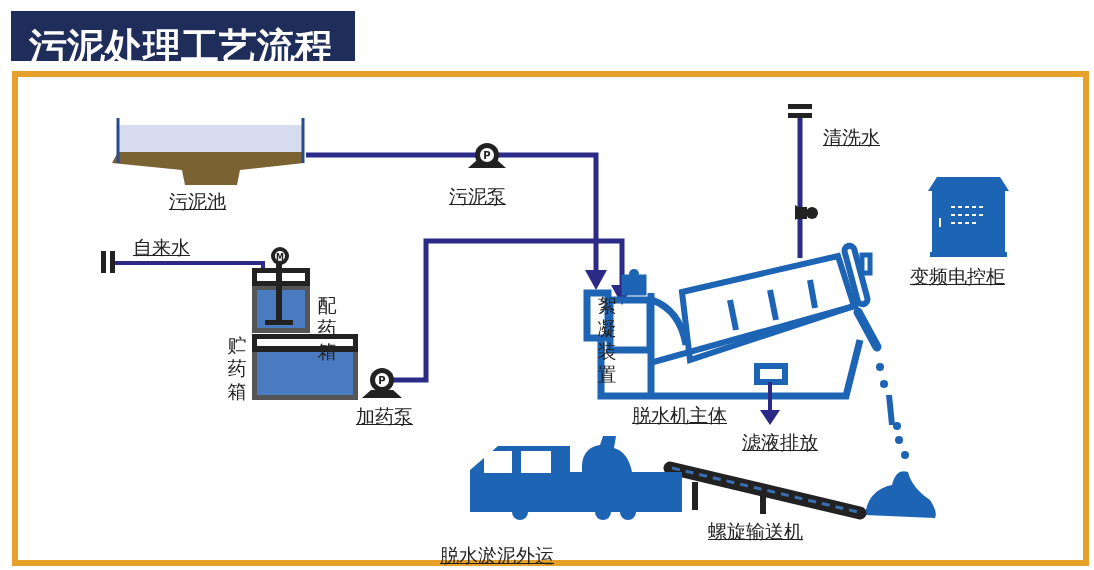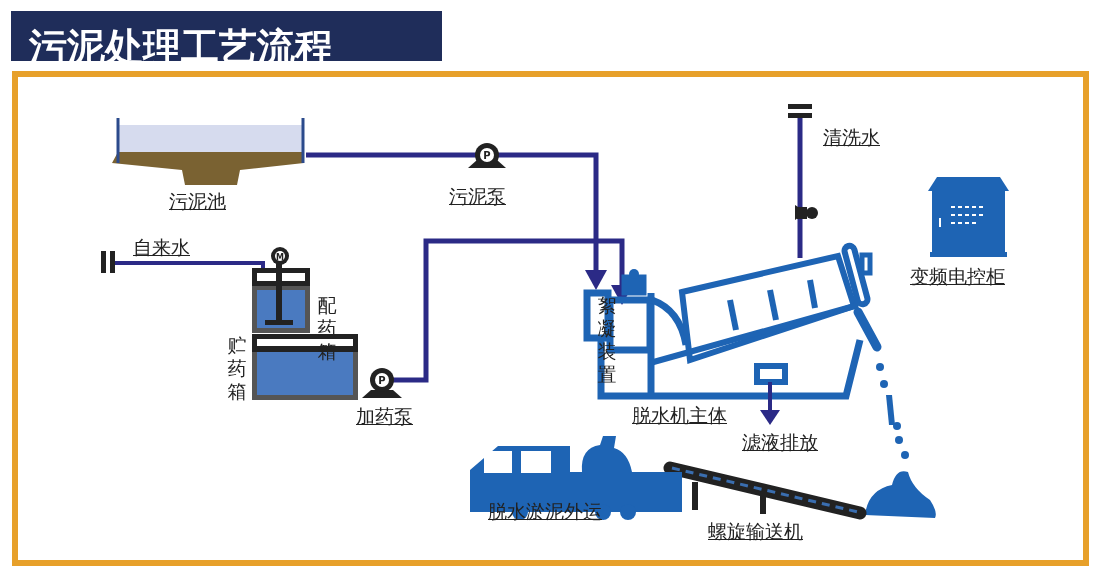--- a/index.html
+++ b/index.html
@@ -1,18 +1,18 @@
 <!DOCTYPE html>
 <html><head>
 <meta charset="utf-8">
 <style>
   html, body { margin: 0; padding: 0; background: #ffffff; }
   body { width: 1094px; height: 570px; position: relative; overflow: hidden;
          font-family: "DejaVu Sans", sans-serif; }
-  .title-box { position: absolute; left: 11px; top: 11px; width: 431px; height: 50px;
+  .title-box { position: absolute; left: 11px; top: 11px; width: 344px; height: 50px;
                background: #1f2d5a; }
   .title-text { position: absolute; left: 18px; top: 12px; font-size: 38px; font-weight: bold;
                 color: #ffffff; letter-spacing: 0px; line-height: 48px; white-space: nowrap; }
   .frame { position: absolute; left: 12px; top: 71px; width: 1065px; height: 483px;
            border: 6px solid #e7a02a; }
   svg.diagram { position: absolute; left: 0; top: 0; }
   .lbl { position: absolute; font-size: 19px; color: #222; white-space: nowrap; line-height: 22px; text-decoration: underline; }
   .vlbl { position: absolute; font-size: 19px; color: #222; width: 22px; line-height: 23px;
           word-break: break-all; text-align: center; }
 </style>
@@ -175,14 +175,14 @@
 <div class="lbl" style="left:449px;top:185px;">污泥泵</div>
 <div class="lbl" style="left:133px;top:236px;">自来水</div>
 <div class="vlbl" style="left:316px;top:262px;margin-top:32px;">配药箱</div>
 <div class="vlbl" style="left:226px;top:334px;text-align:center;">贮药箱</div>
 <div class="lbl" style="left:356px;top:405px;">加药泵</div>
 <div class="vlbl" style="left:556px;top:294px;margin-left:40px;">絮凝装置</div>
 <div class="lbl" style="left:632px;top:404px;">脱水机主体</div>
 <div class="lbl" style="left:823px;top:126px;">清洗水</div>
 <div class="lbl" style="left:910px;top:265px;">变频电控柜</div>
 <div class="lbl" style="left:742px;top:431px;">滤液排放</div>
-<div class="lbl" style="left:440px;top:500px;margin-left:48px;">脱水淤泥外运</div>
+<div class="lbl" style="left:440px;top:544px;">脱水淤泥外运</div>
 <div class="lbl" style="left:708px;top:520px;">螺旋输送机</div>
 
 </body></html>

